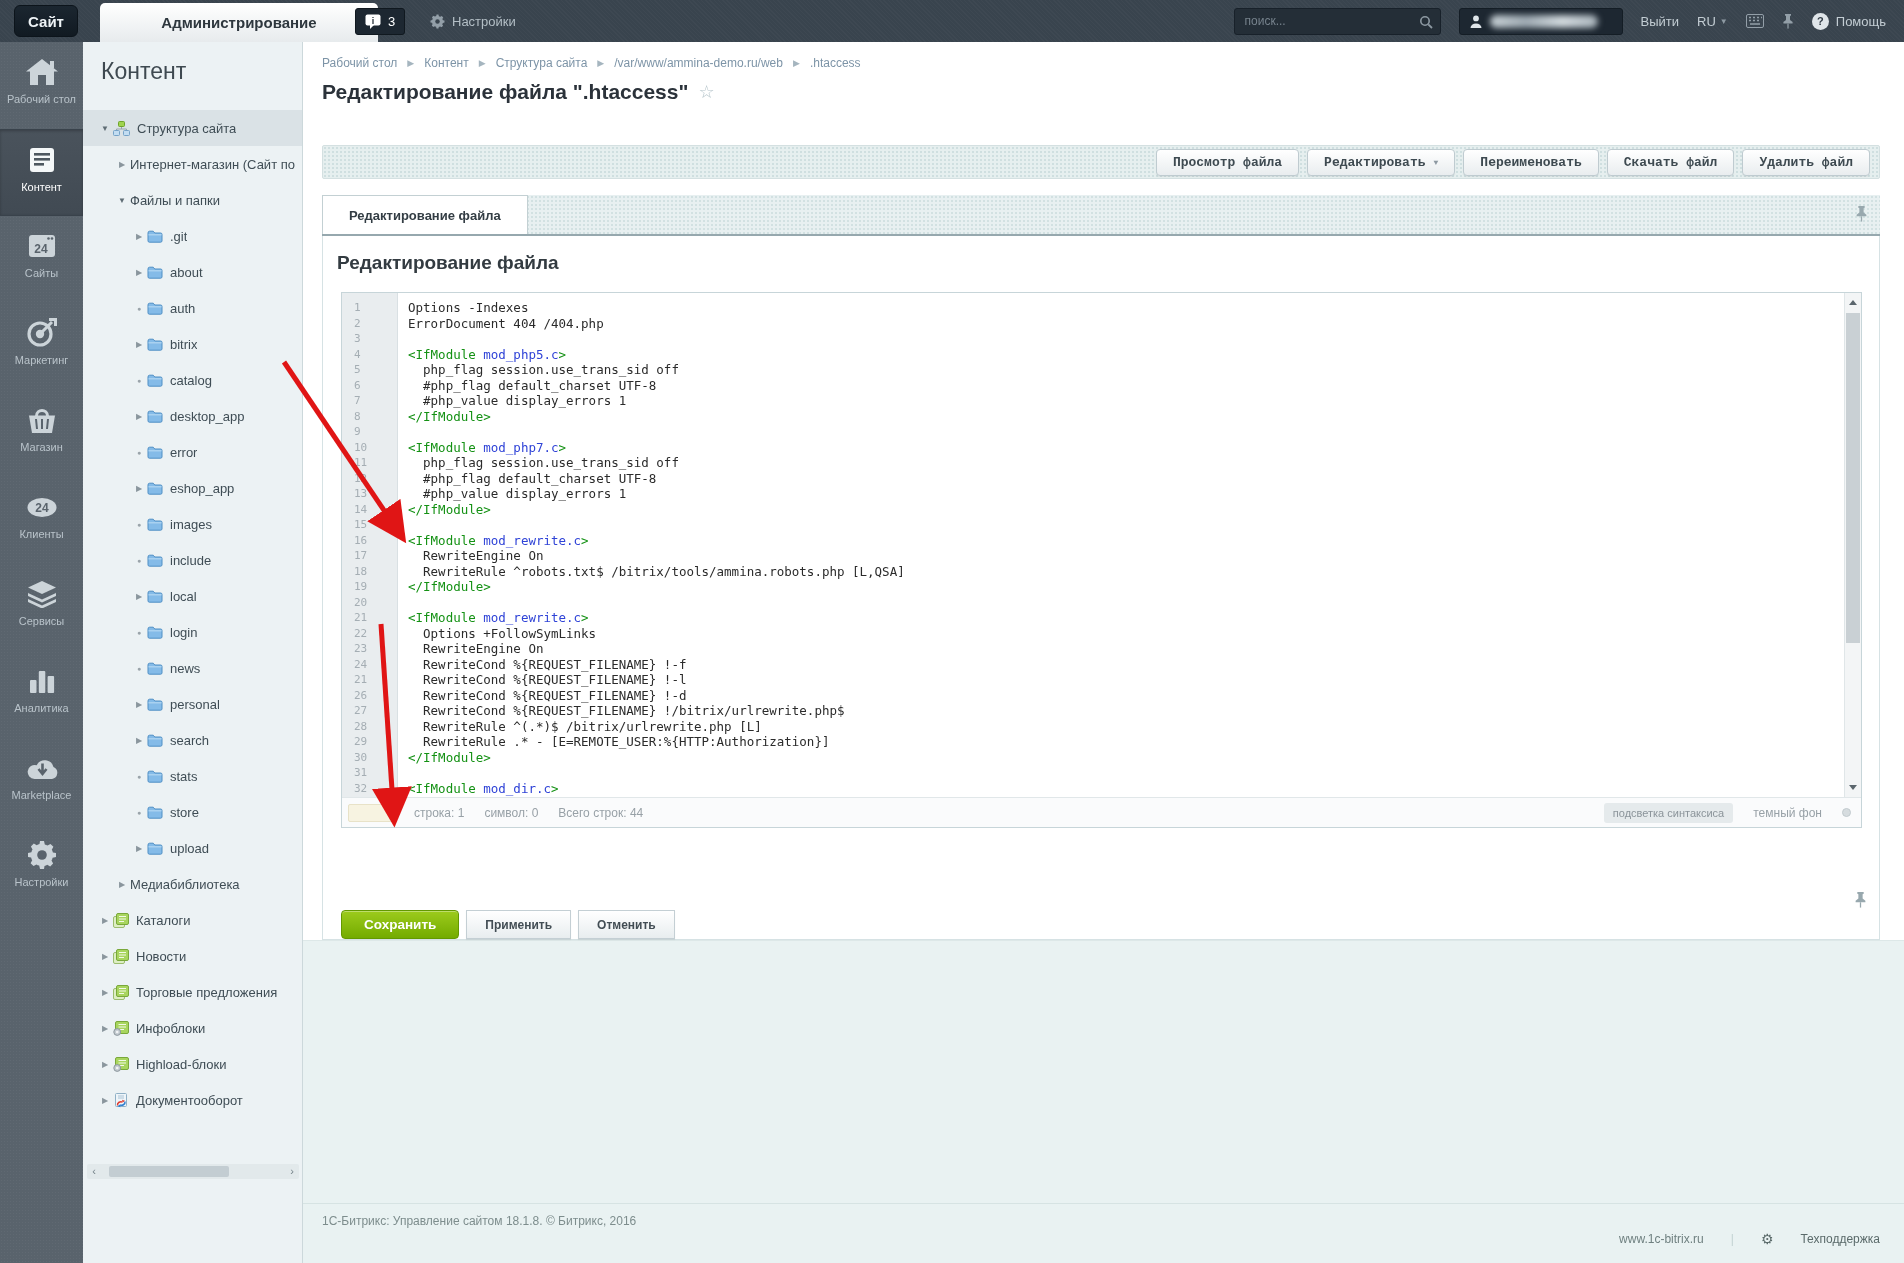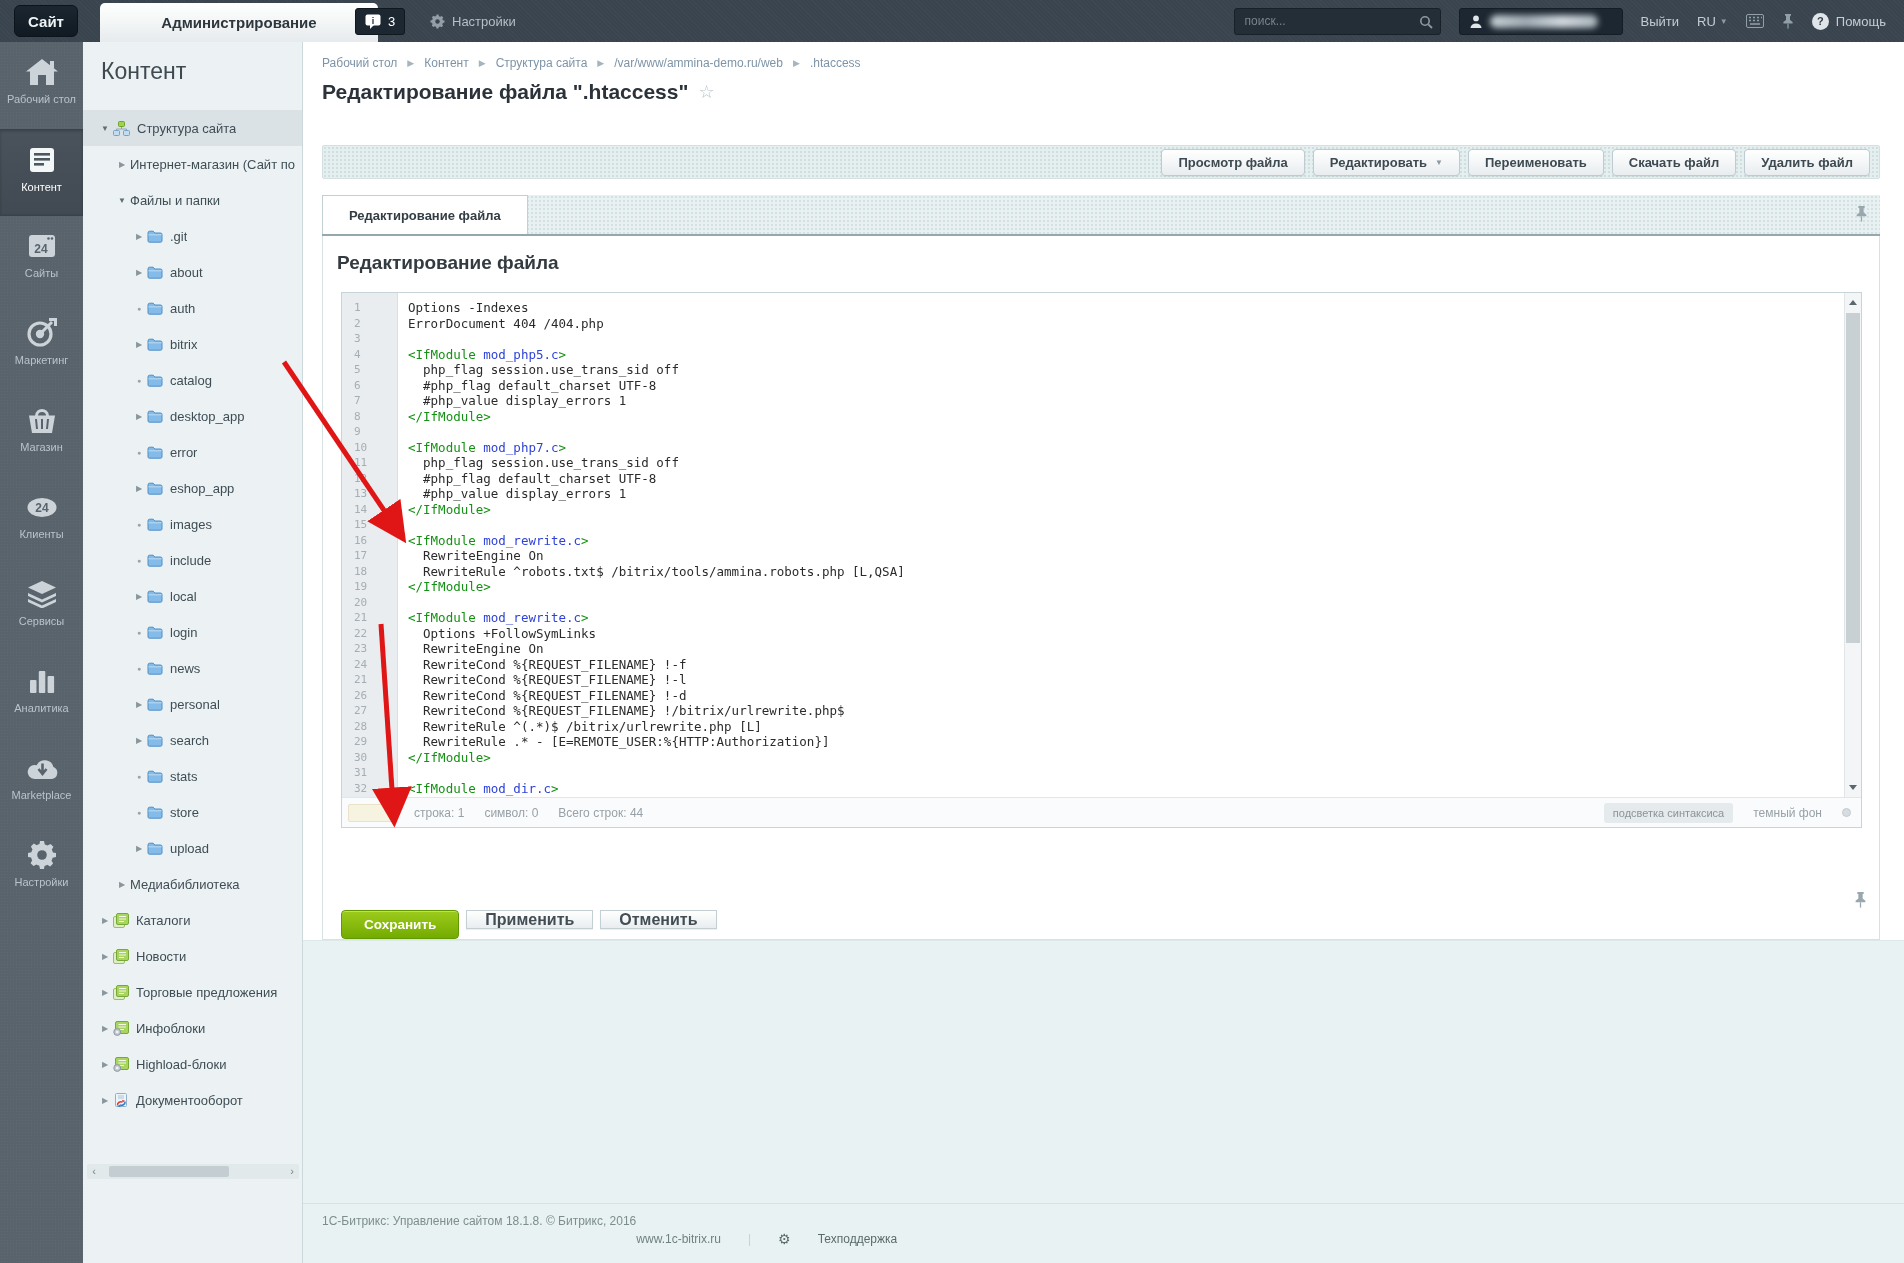--- a/index.html
+++ b/index.html
@@ -144,21 +144,21 @@
     background-image:radial-gradient(#cfdfe0 1px, transparent 1px); background-size:4px 4px;
     border:1px solid #d4e0e1; border-radius:2px;
     display:flex; align-items:center; justify-content:flex-end; gap:8px; padding-right:9px;
   }
   .tb-btn {
     height:27px; padding:0 16px; border:1px solid #bfcbd0; border-radius:4px;
     background:linear-gradient(#ffffff,#e9edef);
     font-size:13px; font-weight:bold; color:#3e4a51; cursor:pointer;
     display:flex; align-items:center; gap:8px;
     box-shadow:0 1px 1px rgba(0,0,0,.06);
-    font-family:Liberation Sans, sans-serif;
+    font-family:Liberation Mono, monospace;
   }
 
   .tabstrip {
     position:absolute; left:19px; top:153px; width:1558px; height:41px;
     background:#e8f0f1;
     background-image:radial-gradient(#d2e1e2 1px, transparent 1px); background-size:4px 4px;
     border-bottom:2px solid #96a8ae;
   }
   .tab-active {
     position:absolute; left:0; top:0; height:39px; padding:0 26px;
@@ -216,36 +216,36 @@
 
   .form-buttons { position:absolute; left:18px; top:674px; display:flex; gap:7px; }
   .btn-green {
     height:29px; padding:0 22px; border:1px solid #639900; border-radius:4px;
     background:linear-gradient(#9ccb1c,#74ab00);
     color:#fff; font-size:13.5px; font-weight:bold; cursor:pointer;
     box-shadow:inset 0 1px 0 rgba(255,255,255,.35);
     font-family:"Liberation Sans",sans-serif;
   }
   .btn-gray {
-    height:19px; padding:0 18px; border:1px solid #c4cfd4; border-radius:0;
+    height:29px; padding:0 18px; border:1px solid #c4cfd4; border-radius:0;
     background:linear-gradient(#ffffff,#e8edef);
-    color:#424d54; font-size:16px; font-weight:bold; cursor:pointer;
+    color:#424d54; font-size:12px; font-weight:bold; cursor:pointer;
     box-shadow:0 1px 1px rgba(0,0,0,.06);
     font-family:"Liberation Sans",sans-serif;
   }
   .pin-form { position:absolute; right:12px; top:655px; cursor:pointer; }
 
   
   .bottom-area {
     position:absolute; left:303px; top:940px; width:1601px; height:323px;
     background:#e9f2f2; border-top:1px solid #dde8e8; z-index:2;
   }
   .footerbar {
     position:absolute; left:0; top:262px; width:100%; height:61px;
-    border-top:1px solid #d6e3e3; display:flex; 
+    border-top:1px solid #d6e3e3; display:flex; justify-content:space-between;
     padding:10px 24px 0 19px; font-size:12px; color:#7d8d8d;
   }
   .footer-right { display:flex; align-items:center; gap:27px; }
   .footer-link { color:#6f8080; cursor:pointer; }
   .footer-sep { color:#c3d2d2; }
   .footer-gear { color:#5b6b6b; font-size:14px; }
   .footer-support { color:#5a6a6a; cursor:pointer; }
 
   
   .arrows { position:absolute; left:0; top:0; z-index:60; pointer-events:none; }

